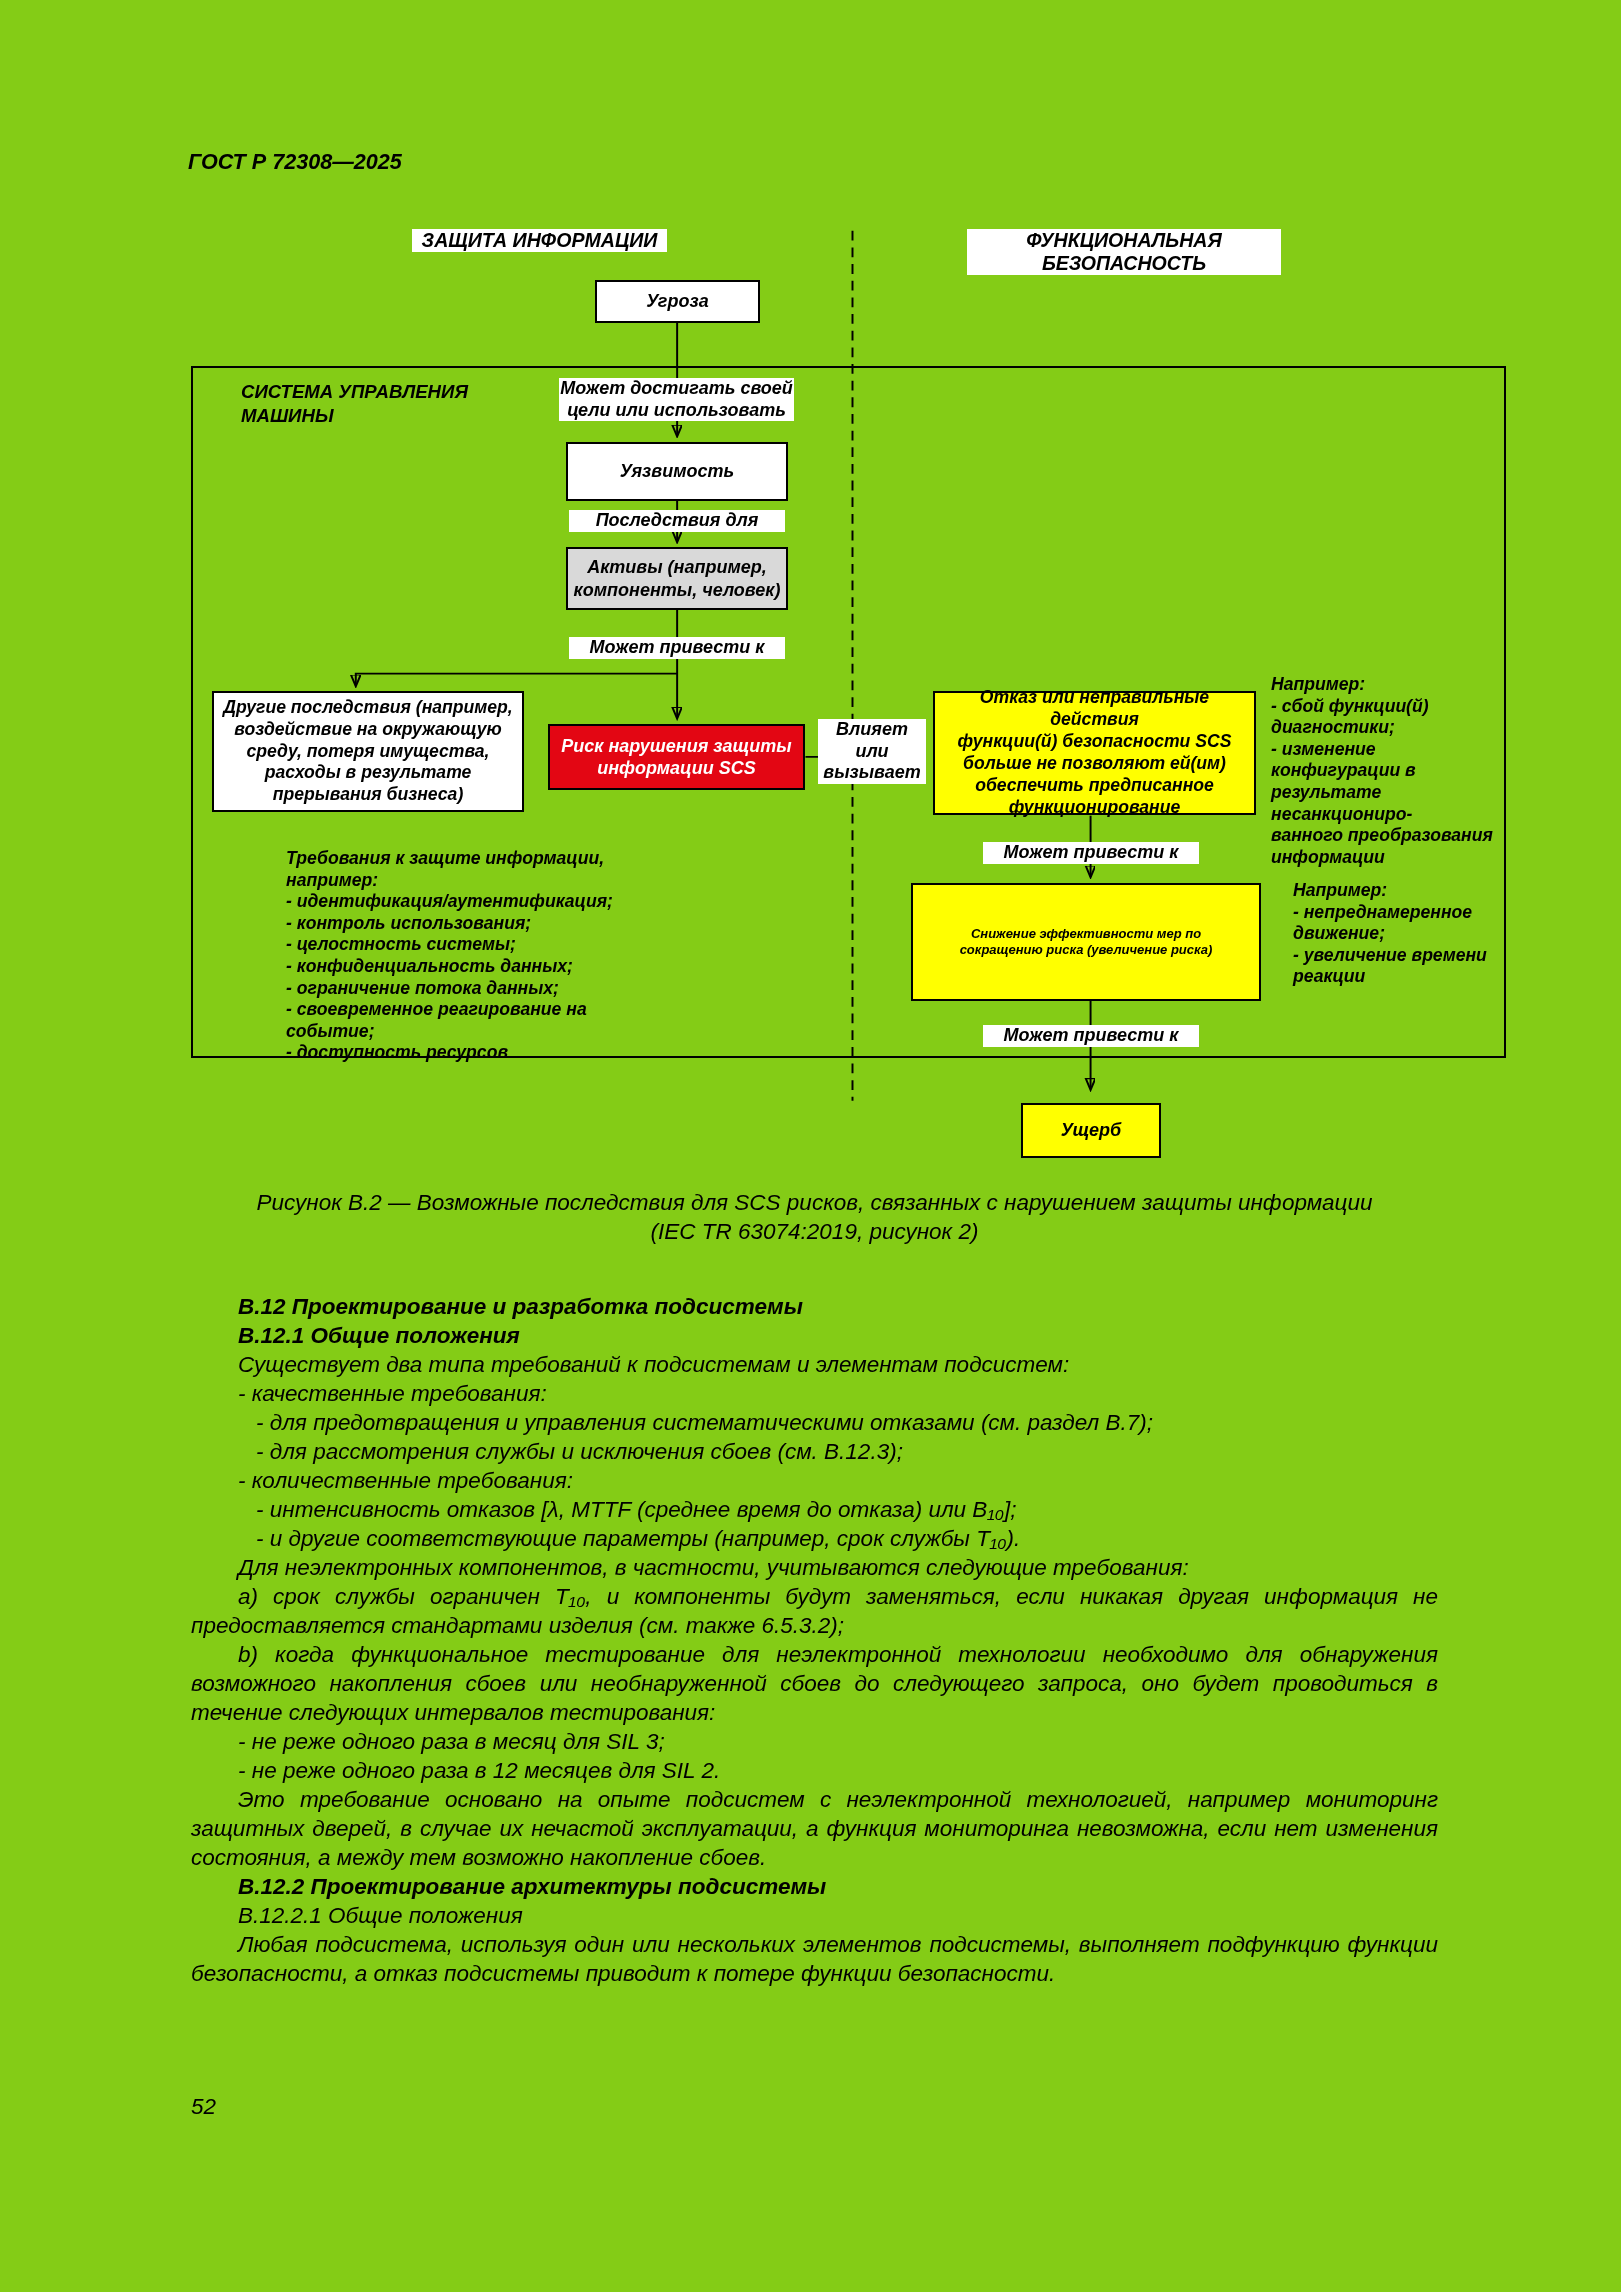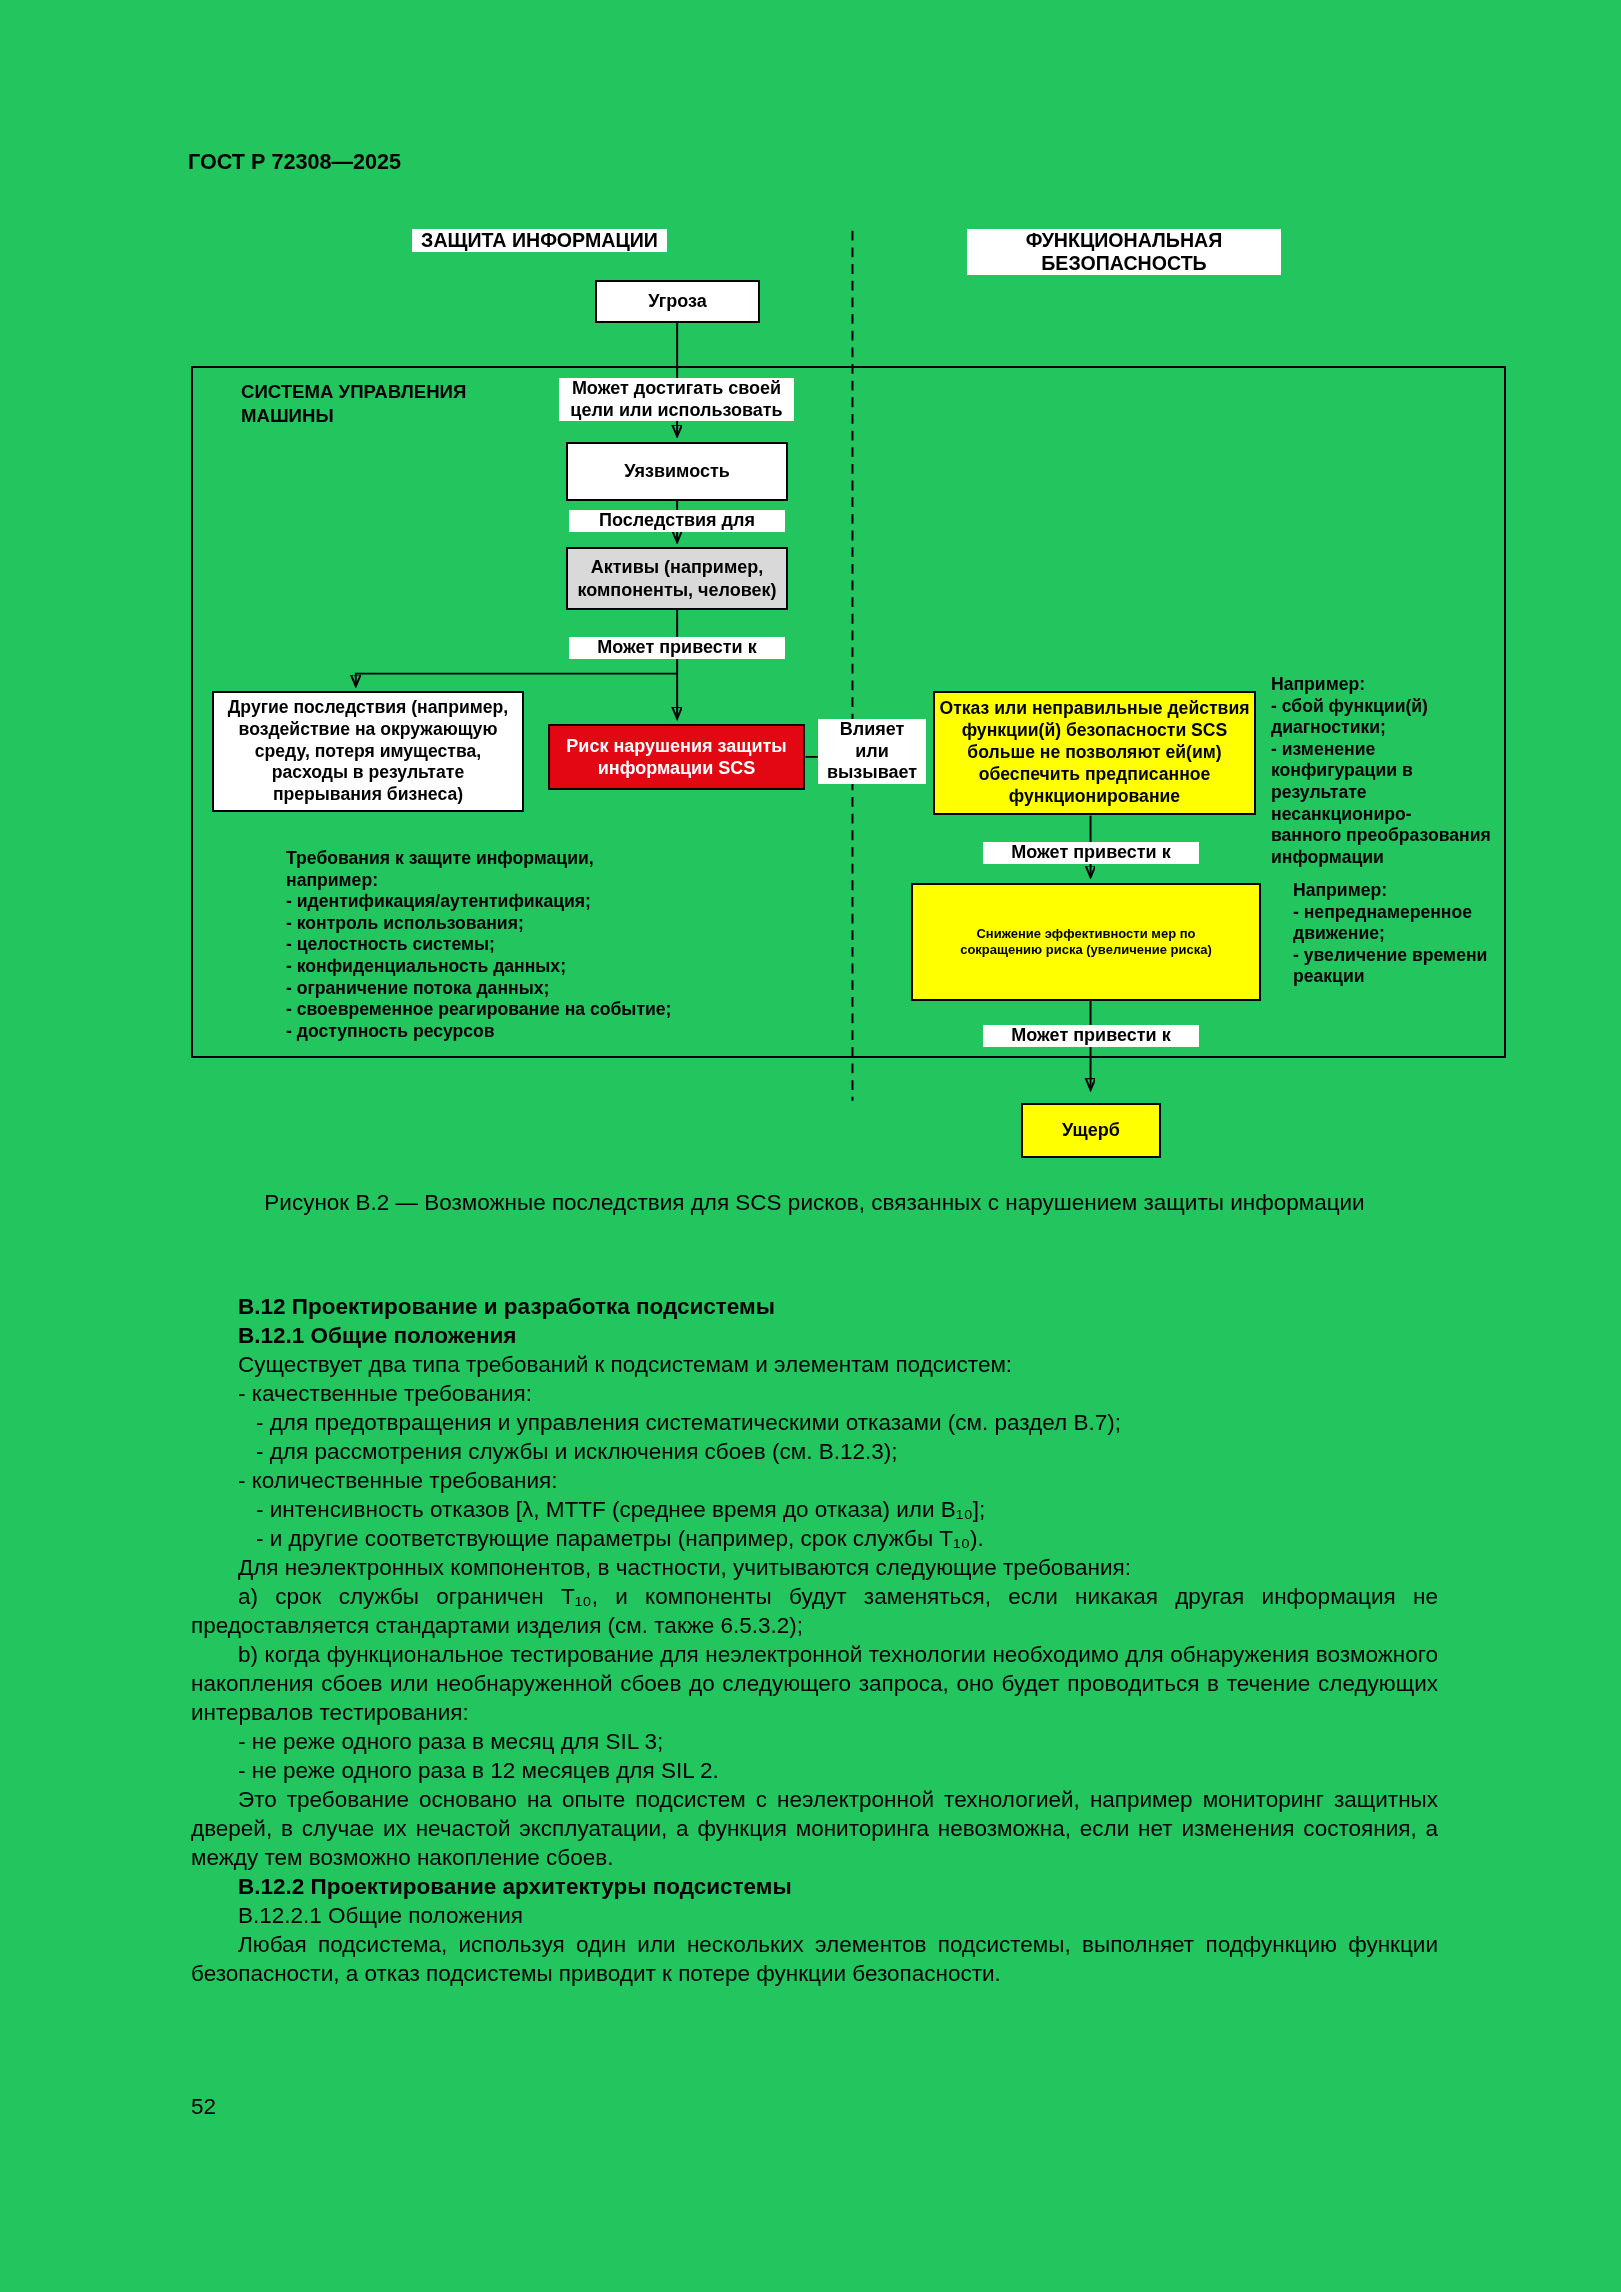--- a/index.html
+++ b/index.html
@@ -5,21 +5,21 @@
   * { box-sizing: border-box; }
   html, body { margin: 0; padding: 0; }
   body {
     width: 1621px; height: 2293px;
     background: #ffffff;
     font-family: "Liberation Sans", "DejaVu Sans", sans-serif;
     color: #000;
     position: relative;
     overflow: hidden;
   }
-  .page { position: absolute; inset: 0; background: #22c55e; }
+  .page { position: absolute; inset: 0; background: #84cc16; font-style: italic; }
 
   .doc-header {
     position: absolute; left: 188px; top: 149px;
     font-size: 21.6px; font-weight: bold;
   }
 
   
   .diagram { position: absolute; left: 176px; top: 221px; width: 1353px; height: 965px; }
   .connectors { position: absolute; left: 0; top: 0; z-index: 1; }
   .connectors line, .connectors path { stroke: #000; stroke-width: 2; fill: none; }
@@ -170,20 +170,21 @@
 - контроль использования;
 - целостность системы;
 - конфиденциальность данных;
 - ограничение потока данных;
 - своевременное реагирование на событие;
 - доступность ресурсов</div>
   </div>
 
   <div class="caption">
     <div>Рисунок В.2 — Возможные последствия для SCS рисков, связанных с нарушением защиты информации</div>
+    <div>(IEC TR 63074:2019, рисунок 2)</div>
   </div>
 
   <div class="body-text">
     <p class="b i1">В.12 Проектирование и разработка подсистемы</p>
     <p class="b i1">В.12.1 Общие положения</p>
     <p class="i1">Существует два типа требований к подсистемам и элементам подсистем:</p>
     <p class="li1">- качественные требования:</p>
     <p class="li2">- для предотвращения и управления систематическими отказами (см. раздел В.7);</p>
     <p class="li2">- для рассмотрения службы и исключения сбоев (см. В.12.3);</p>
     <p class="li1">- количественные требования:</p>

